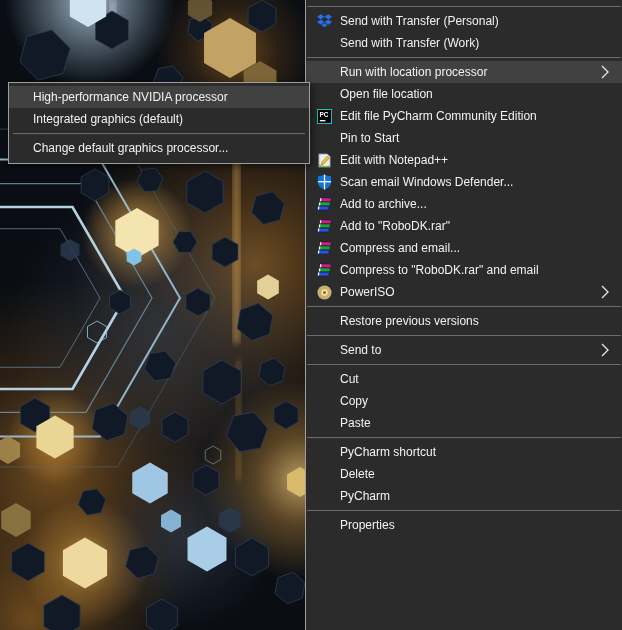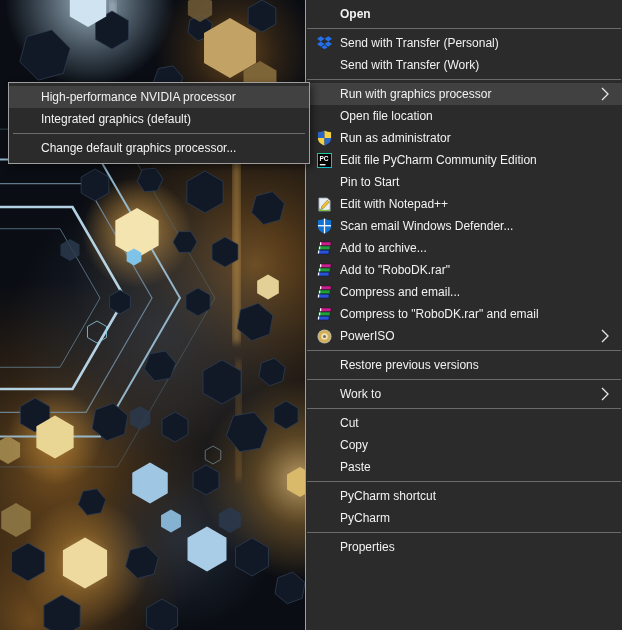--- a/index.html
+++ b/index.html
@@ -7,21 +7,21 @@
     font-family:"Liberation Sans",sans-serif;-webkit-font-smoothing:antialiased;}
   .wp{position:absolute;left:0;top:0;}
   
   .ctx{position:absolute;left:305px;top:0;width:317px;height:632px;box-sizing:border-box;
     background:#2b2b2b;border-left:1px solid #9e9e9e;padding-top:3px;overflow:hidden;}
   .sub{position:absolute;left:8px;top:82px;width:302px;box-sizing:border-box;
     background:#2b2b2b;border:1px solid #9e9e9e;padding:3px 0 4px 0;
     box-shadow:3px 3px 7px rgba(0,0,0,0.45);}
   .mi{position:relative;height:22px;display:flex;align-items:center;
     padding:0 30px 0 34px;color:#f2f2f2;font-size:12px;white-space:nowrap;cursor:default;}
-  .sub .mi{padding-left:32px;}
+  .sub .mi{padding-left:24px;}
   .mi.hl{background:#414141;}
   .b{font-weight:bold;}
   .sep{height:1px;background:#6b6b6b;margin:3px 1px;}
   .sub .sep{margin:3px 4px;}
   .ic{position:absolute;left:10px;top:50%;transform:translateY(-50%);
     width:16px;height:16px;display:flex;align-items:center;justify-content:center;}
   .chev{position:absolute;right:13px;top:4px;width:8px;height:14px;}
 </style>
 </head>
 <body>
@@ -130,23 +130,20 @@
     <use href="#hx" transform="translate(150 483) scale(2.05)" fill="#9fc6e2"></use>
     <use href="#hx" transform="translate(207 549) scale(2.25)" fill="#a9cde6"></use>
     <use href="#hx" transform="translate(171 521) scale(1.15)" fill="#86b2d2"></use>
     <use href="#hx" transform="translate(134 257) scale(0.85)" fill="#7fc4e8"></use>
     <use href="#hx" transform="translate(97 332) scale(1.1)" fill="none" stroke="#8fd0e8" stroke-width="1" opacity="0.8"></use>
     <use href="#hx" transform="translate(213 455) scale(0.9)" fill="none" stroke="#93b4c8" stroke-width="0.8" opacity="0.7"></use>
   </svg>
 
   <div class="ctx">
 
-    <div class="mi">
-      <span class="lbl b">Open</span>
-    </div>
     <div class="sep"></div>
 
     <div class="mi">
       <span class="ic">
         <svg viewBox="0 0 24 22" width="15" height="14">
             <g fill="#2271eb">
           <polygon points="6,0 12,4.2 6,8.4 0,4.2"></polygon>
               <polygon points="18,0 24,4.2 18,8.4 12,4.2"></polygon>
           <polygon points="6,8.4 12,12.6 6,16.8 0,12.6"></polygon>
               <polygon points="18,8.4 24,12.6 18,16.8 12,12.6"></polygon>
@@ -156,50 +153,32 @@
       </span>
       <span class="lbl">Send with Transfer (Personal)</span>
     </div>
 
     <div class="mi">
       <span class="lbl">Send with Transfer (Work)</span>
     </div>
     <div class="sep"></div>
 
     <div class="mi hl">
-      <span class="lbl">Run with graphics processor</span>
+      <span class="lbl">Run with location processor</span>
       <span class="chev">
         <svg viewBox="0 0 8 14" width="8" height="14">
             <polyline points="1,1 7,7 1,13" fill="none" stroke="#e8e8e8" stroke-width="1.3"></polyline>
           </svg>
       </span>
     </div>
 
     <div class="mi">
       <span class="lbl">Open file location</span>
     </div>
 
-    <div class="mi">
-      <span class="ic">
-        <svg viewBox="0 0 16 18" width="15" height="16">
-          <defs>
-              <clipPath id="ucl">
-                <path d="M8 0.5 C10.3 1.8 13.2 2.4 15.5 2.4 V9 C15.5 13.2 12.2 15.9 8 17.5 C3.8 15.9 0.5 13.2 0.5 9 V2.4 C2.8 2.4 5.7 1.8 8 0.5 Z"></path>
-              </clipPath>
-            </defs>
-          <g clip-path="url(#ucl)">
-            <rect x="0" y="0" width="8" height="9" fill="#2a66c8"></rect>
-              <rect x="8" y="0" width="8" height="9" fill="#f4d243"></rect>
-            <rect x="0" y="9" width="8" height="9" fill="#f4d243"></rect>
-              <rect x="8" y="9" width="8" height="9" fill="#2a66c8"></rect>
-          </g>
-          </svg>
-      </span>
-      <span class="lbl">Run as administrator</span>
-    </div>
 
     <div class="mi">
       <span class="ic">
         <svg viewBox="0 0 16 16" width="15" height="15">
           <defs>
               <linearGradient id="pcg" x1="0" y1="0" x2="1" y2="1">
                 <stop offset="0" stop-color="#21d789"></stop>
                 <stop offset="1" stop-color="#07c3f2"></stop>
               </linearGradient>
             </defs>
@@ -327,21 +306,21 @@
       </span>
     </div>
     <div class="sep"></div>
 
     <div class="mi">
       <span class="lbl">Restore previous versions</span>
     </div>
     <div class="sep"></div>
 
     <div class="mi">
-      <span class="lbl">Work to</span>
+      <span class="lbl">Send to</span>
       <span class="chev">
         <svg viewBox="0 0 8 14" width="8" height="14">
             <polyline points="1,1 7,7 1,13" fill="none" stroke="#e8e8e8" stroke-width="1.3"></polyline>
           </svg>
       </span>
     </div>
     <div class="sep"></div>
 
     <div class="mi">
       <span class="lbl">Cut</span>
@@ -351,20 +330,23 @@
     </div>
     <div class="mi">
       <span class="lbl">Paste</span>
     </div>
     <div class="sep"></div>
 
     <div class="mi">
       <span class="lbl">PyCharm shortcut</span>
     </div>
     <div class="mi">
+      <span class="lbl">Delete</span>
+    </div>
+    <div class="mi">
       <span class="lbl">PyCharm</span>
     </div>
     <div class="sep"></div>
 
     <div class="mi">
       <span class="lbl">Properties</span>
     </div>
   </div>
 
   <div class="sub">

